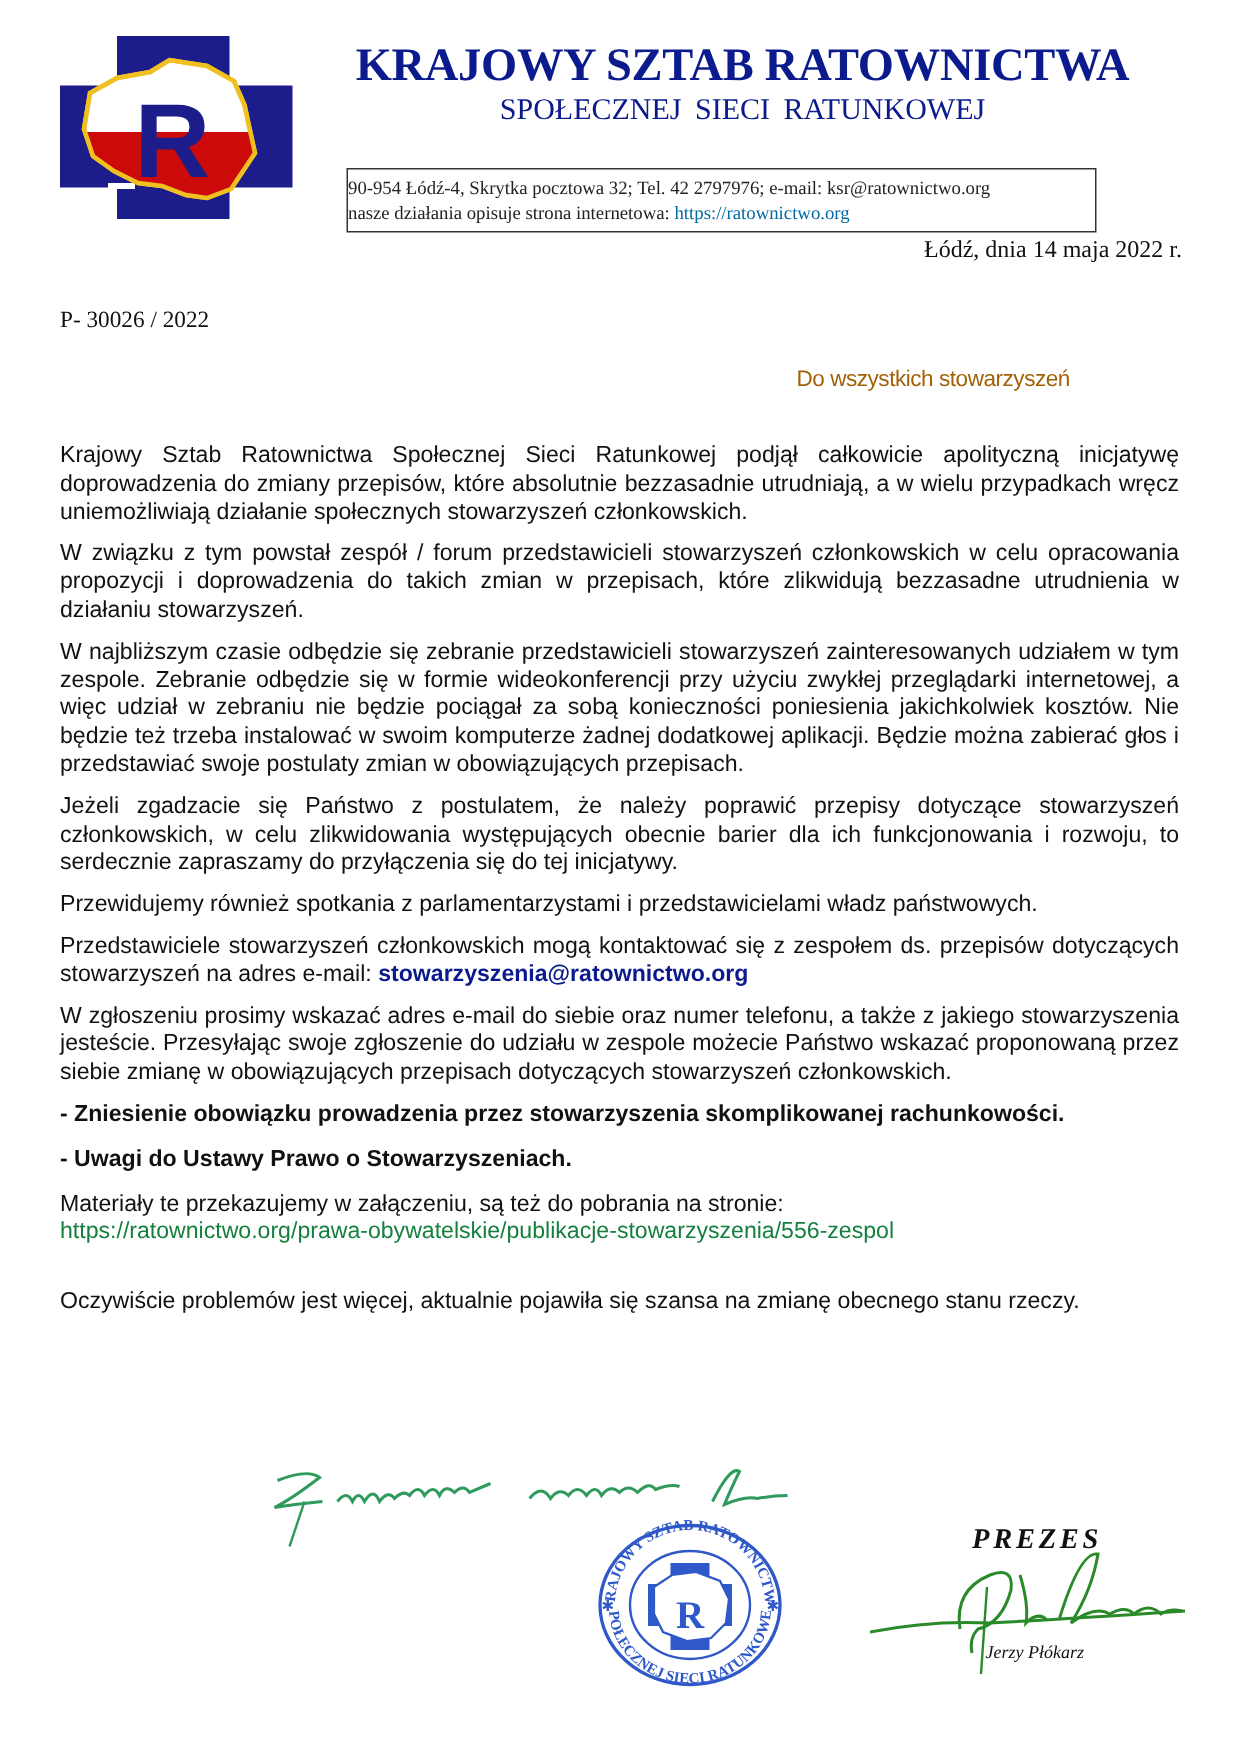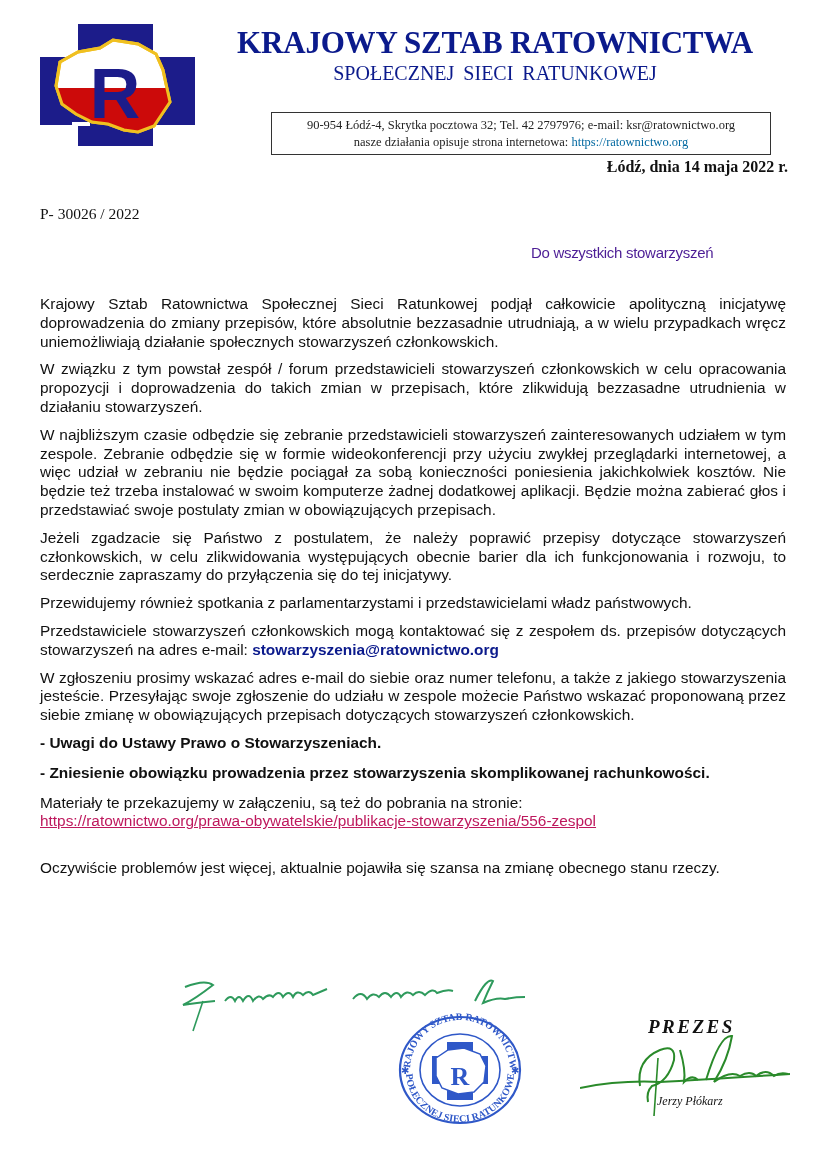--- a/index.html
+++ b/index.html
@@ -13,46 +13,46 @@
       font-family: "Liberation Serif", serif; font-weight: bold; font-size: 31px;
       color: #0b1a8c; letter-spacing: -0.2px; line-height: 36px;
     }
     .org-subtitle {
       position: absolute; left: 200px; top: 61px; width: 590px; text-align: center;
       font-family: "Liberation Serif", serif; font-size: 20px; color: #0b1a8c;
       word-spacing: 4px; line-height: 24px;
     }
     .contact-box {
       position: absolute; left: 231px; top: 112px; width: 500px; height: 43px;
-      border: 1.5px solid #333; box-sizing: border-box; text-align: center;
+      border: 1.5px solid #333; box-sizing: border-box; 
       font-family: "Liberation Serif", serif; font-size: 12.5px; line-height: 17px;
-      padding-top: 4px; color: #222; margin-left: 40px;
+      padding-top: 4px; color: #222;
     }
     .contact-box a { color: #0369a1; }
     .date-line {
       position: absolute; right: 38px; top: 158px;
-      font-family: "Liberation Serif", serif; font-size: 16px; color: #111; font-weight: bold;
+      font-family: "Liberation Serif", serif; font-size: 16px; color: #111;
     }
     .ref-number {
       position: absolute; left: 40px; top: 195px;
       font-family: "Liberation Serif", serif; font-size: 15.5px; color: #111; margin-top: 10px;
     }
     .addressee {
-      position: absolute; left: 531px; top: 244px; font-size: 15px; color: #4c1d95;
+      position: absolute; left: 531px; top: 244px; font-size: 15px; color: #a16207;
       letter-spacing: -0.3px;
     }
     .body-text {
       position: absolute; left: 40px; top: 295px; width: 746px;
       font-size: 15.4px; line-height: 18.8px; color: #111;
     }
     .body-text p { margin: 0 0 9px 0; text-align: justify; }
     .body-text p.last-left { text-align: left; }
     .email-strong { color: #0b1a8c; font-weight: bold; }
     .bold-item { font-weight: bold; margin-bottom: 11px !important; }
-    .link { color: #be185d; text-decoration: underline; }
+    .link { color: #15803d; }
     .closing-hand {
       position: absolute; left: 175px; top: 975px; width: 360px; height: 60px;
     }
     .seal { position: absolute; left: 392px; top: 1010px; width: 135px; height: 115px; }
     .prezes {
       position: absolute; left: 648px; top: 1016px;
       font-family: "Liberation Serif", serif; font-weight: bold; font-style: italic;
       font-size: 19px; letter-spacing: 2.5px; color: #111;
     }
     .signature { position: absolute; left: 580px; top: 1030px; width: 215px; height: 90px; }
@@ -91,22 +91,22 @@
 <div class="addressee">Do wszystkich stowarzyszeń</div>
 
 <div class="body-text">
   <p>Krajowy Sztab Ratownictwa Społecznej Sieci Ratunkowej podjął całkowicie apolityczną inicjatywę doprowadzenia do zmiany przepisów, które absolutnie bezzasadnie utrudniają, a w wielu przypadkach wręcz uniemożliwiają działanie społecznych stowarzyszeń członkowskich.</p>
   <p>W związku z tym powstał zespół / forum przedstawicieli stowarzyszeń członkowskich w celu opracowania propozycji i doprowadzenia do takich zmian w przepisach, które zlikwidują bezzasadne utrudnienia w działaniu stowarzyszeń.</p>
   <p>W najbliższym czasie odbędzie się zebranie przedstawicieli stowarzyszeń zainteresowanych udziałem w tym zespole. Zebranie odbędzie się w formie wideokonferencji przy użyciu zwykłej przeglądarki internetowej, a więc udział w zebraniu nie będzie pociągał za sobą konieczności poniesienia jakichkolwiek kosztów. Nie będzie też trzeba instalować w swoim komputerze żadnej dodatkowej aplikacji. Będzie można zabierać głos i przedstawiać swoje postulaty zmian w obowiązujących przepisach.</p>
   <p>Jeżeli zgadzacie się Państwo z postulatem, że należy poprawić przepisy dotyczące stowarzyszeń członkowskich, w celu zlikwidowania występujących obecnie barier dla ich funkcjonowania i rozwoju, to serdecznie zapraszamy do przyłączenia się do tej inicjatywy.</p>
   <p>Przewidujemy również spotkania z parlamentarzystami i przedstawicielami władz państwowych.</p>
   <p><span>Przedstawiciele stowarzyszeń członkowskich mogą kontaktować się z zespołem ds. przepisów dotyczących stowarzyszeń na adres e-mail: </span><span class="email-strong">stowarzyszenia@ratownictwo.org</span></p>
   <p>W zgłoszeniu prosimy wskazać adres e-mail do siebie oraz numer telefonu, a także z jakiego stowarzyszenia jesteście. Przesyłając swoje zgłoszenie do udziału w zespole możecie Państwo wskazać proponowaną przez siebie zmianę w obowiązujących przepisach dotyczących stowarzyszeń członkowskich.</p>
+  <p class="bold-item last-left">- Zniesienie obowiązku prowadzenia przez stowarzyszenia skomplikowanej rachunkowości.</p>
   <p class="bold-item last-left">- Uwagi do Ustawy Prawo o Stowarzyszeniach.</p>
-  <p class="bold-item last-left">- Zniesienie obowiązku prowadzenia przez stowarzyszenia skomplikowanej rachunkowości.</p>
   <p class="last-left" style="margin-bottom:28px;">
     <span>Materiały te przekazujemy w załączeniu, są też do pobrania na stronie:</span><br>
     <a class="link">https://ratownictwo.org/prawa-obywatelskie/publikacje-stowarzyszenia/556-zespol</a>
   </p>
   <p class="last-left">Oczywiście problemów jest więcej, aktualnie pojawiła się szansa na zmianę obecnego stanu rzeczy.</p>
 </div>
 
 <div class="closing-hand">
   <svg width="360" height="60" viewBox="0 0 360 60">
     <path d="M10 12 Q30 4 38 10 Q20 24 8 30 Q20 28 40 26" fill="none" stroke="#2e9a5c" stroke-width="2"></path>

